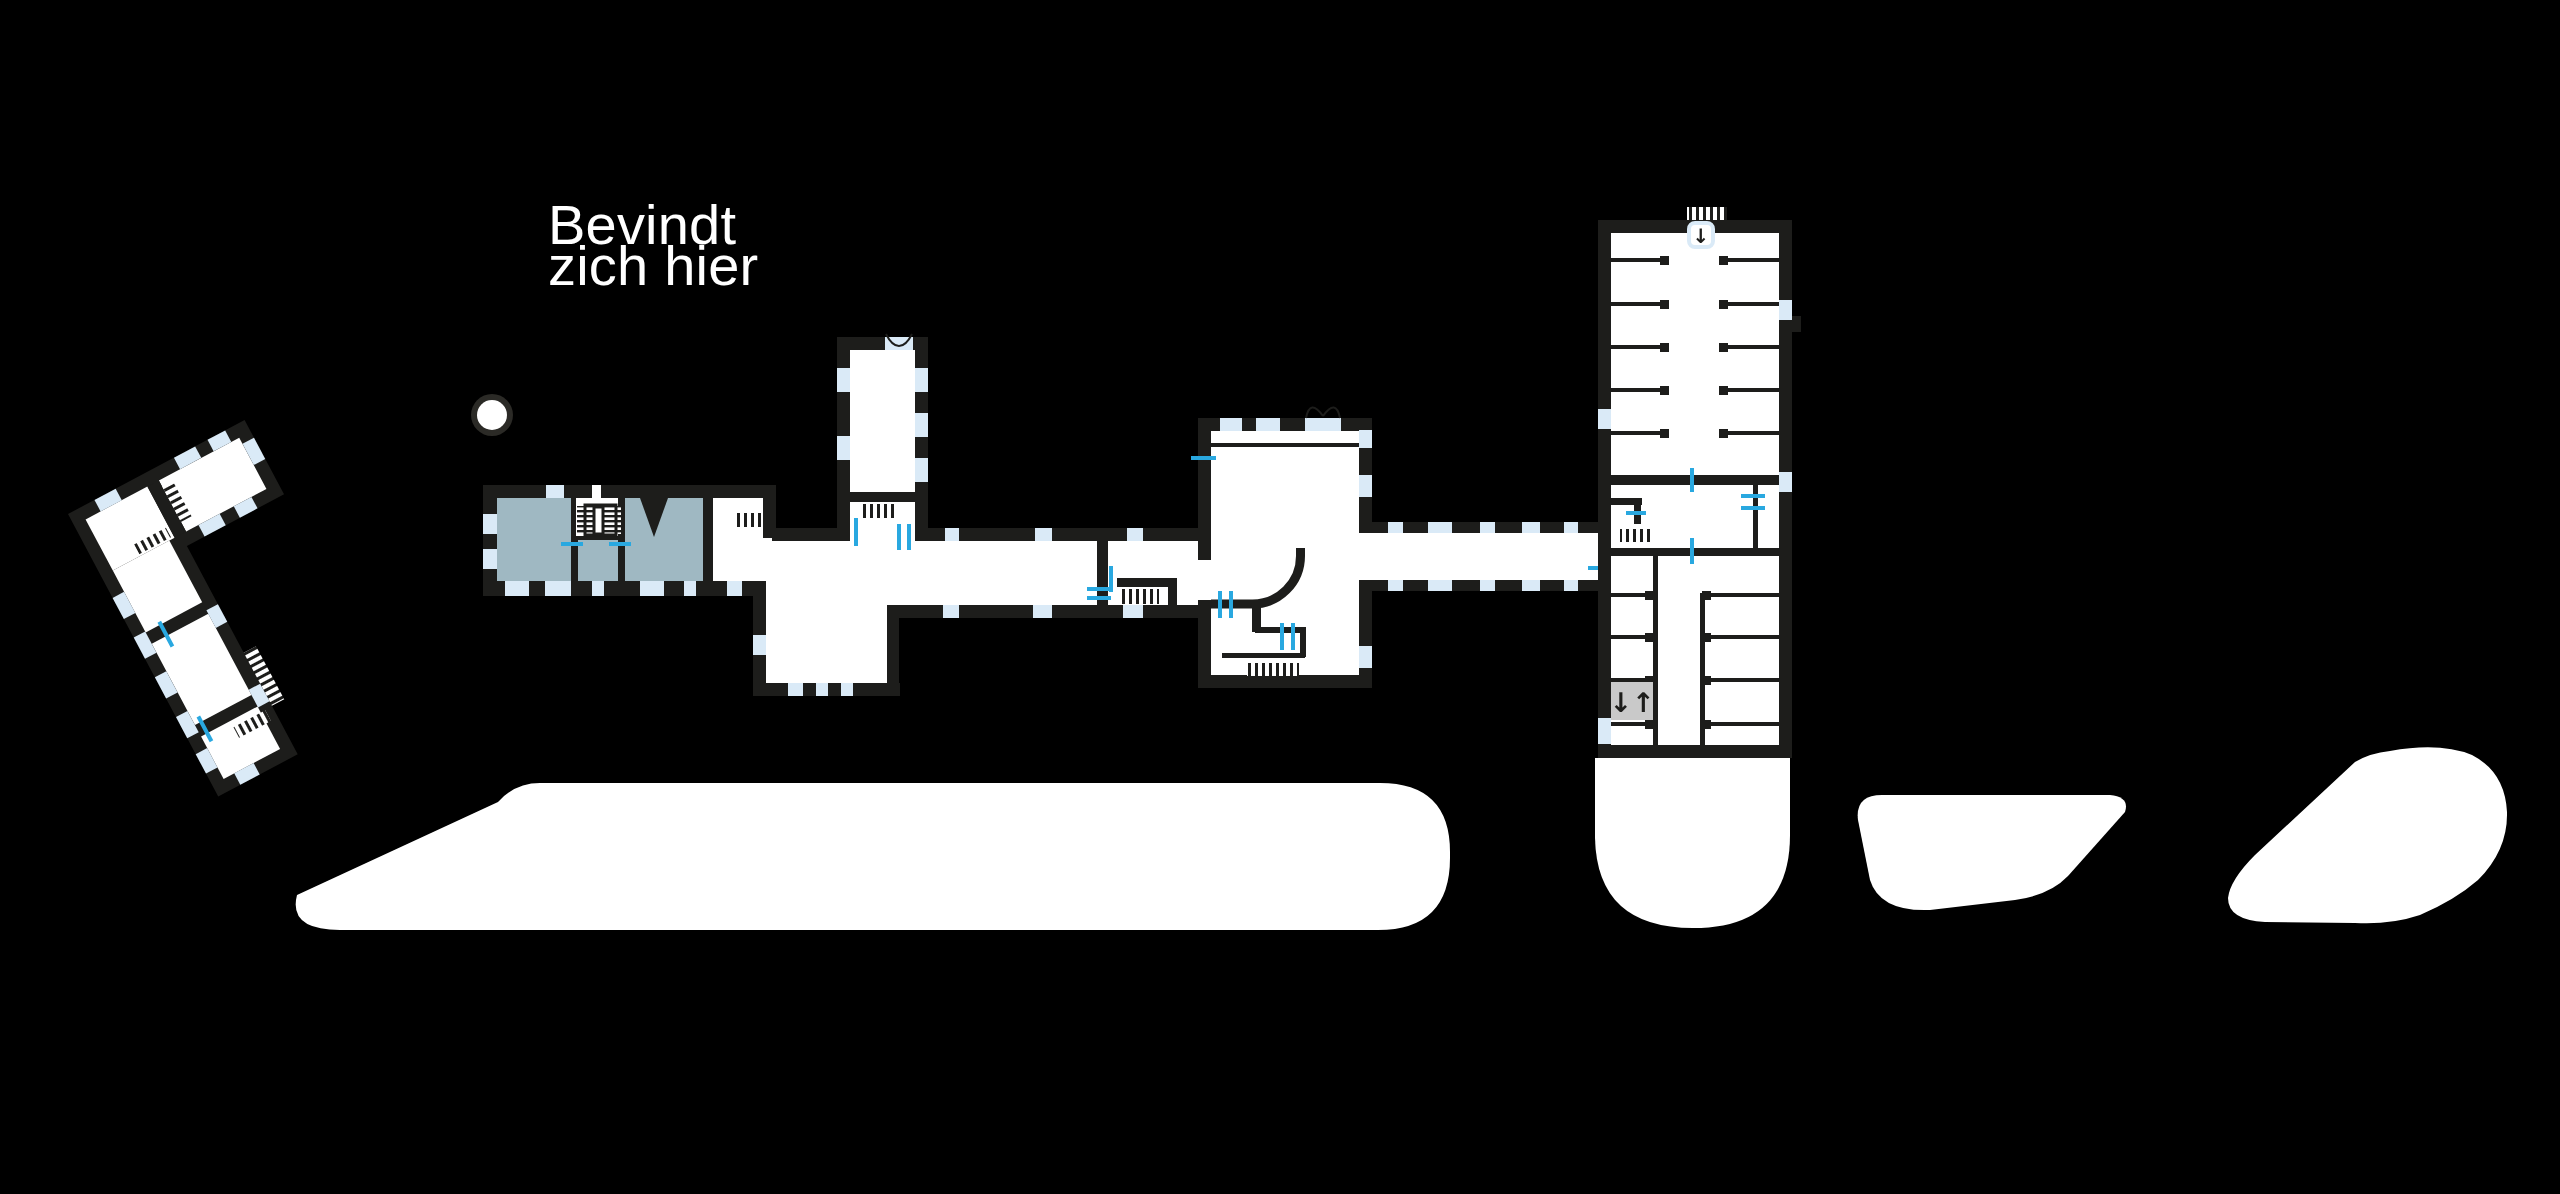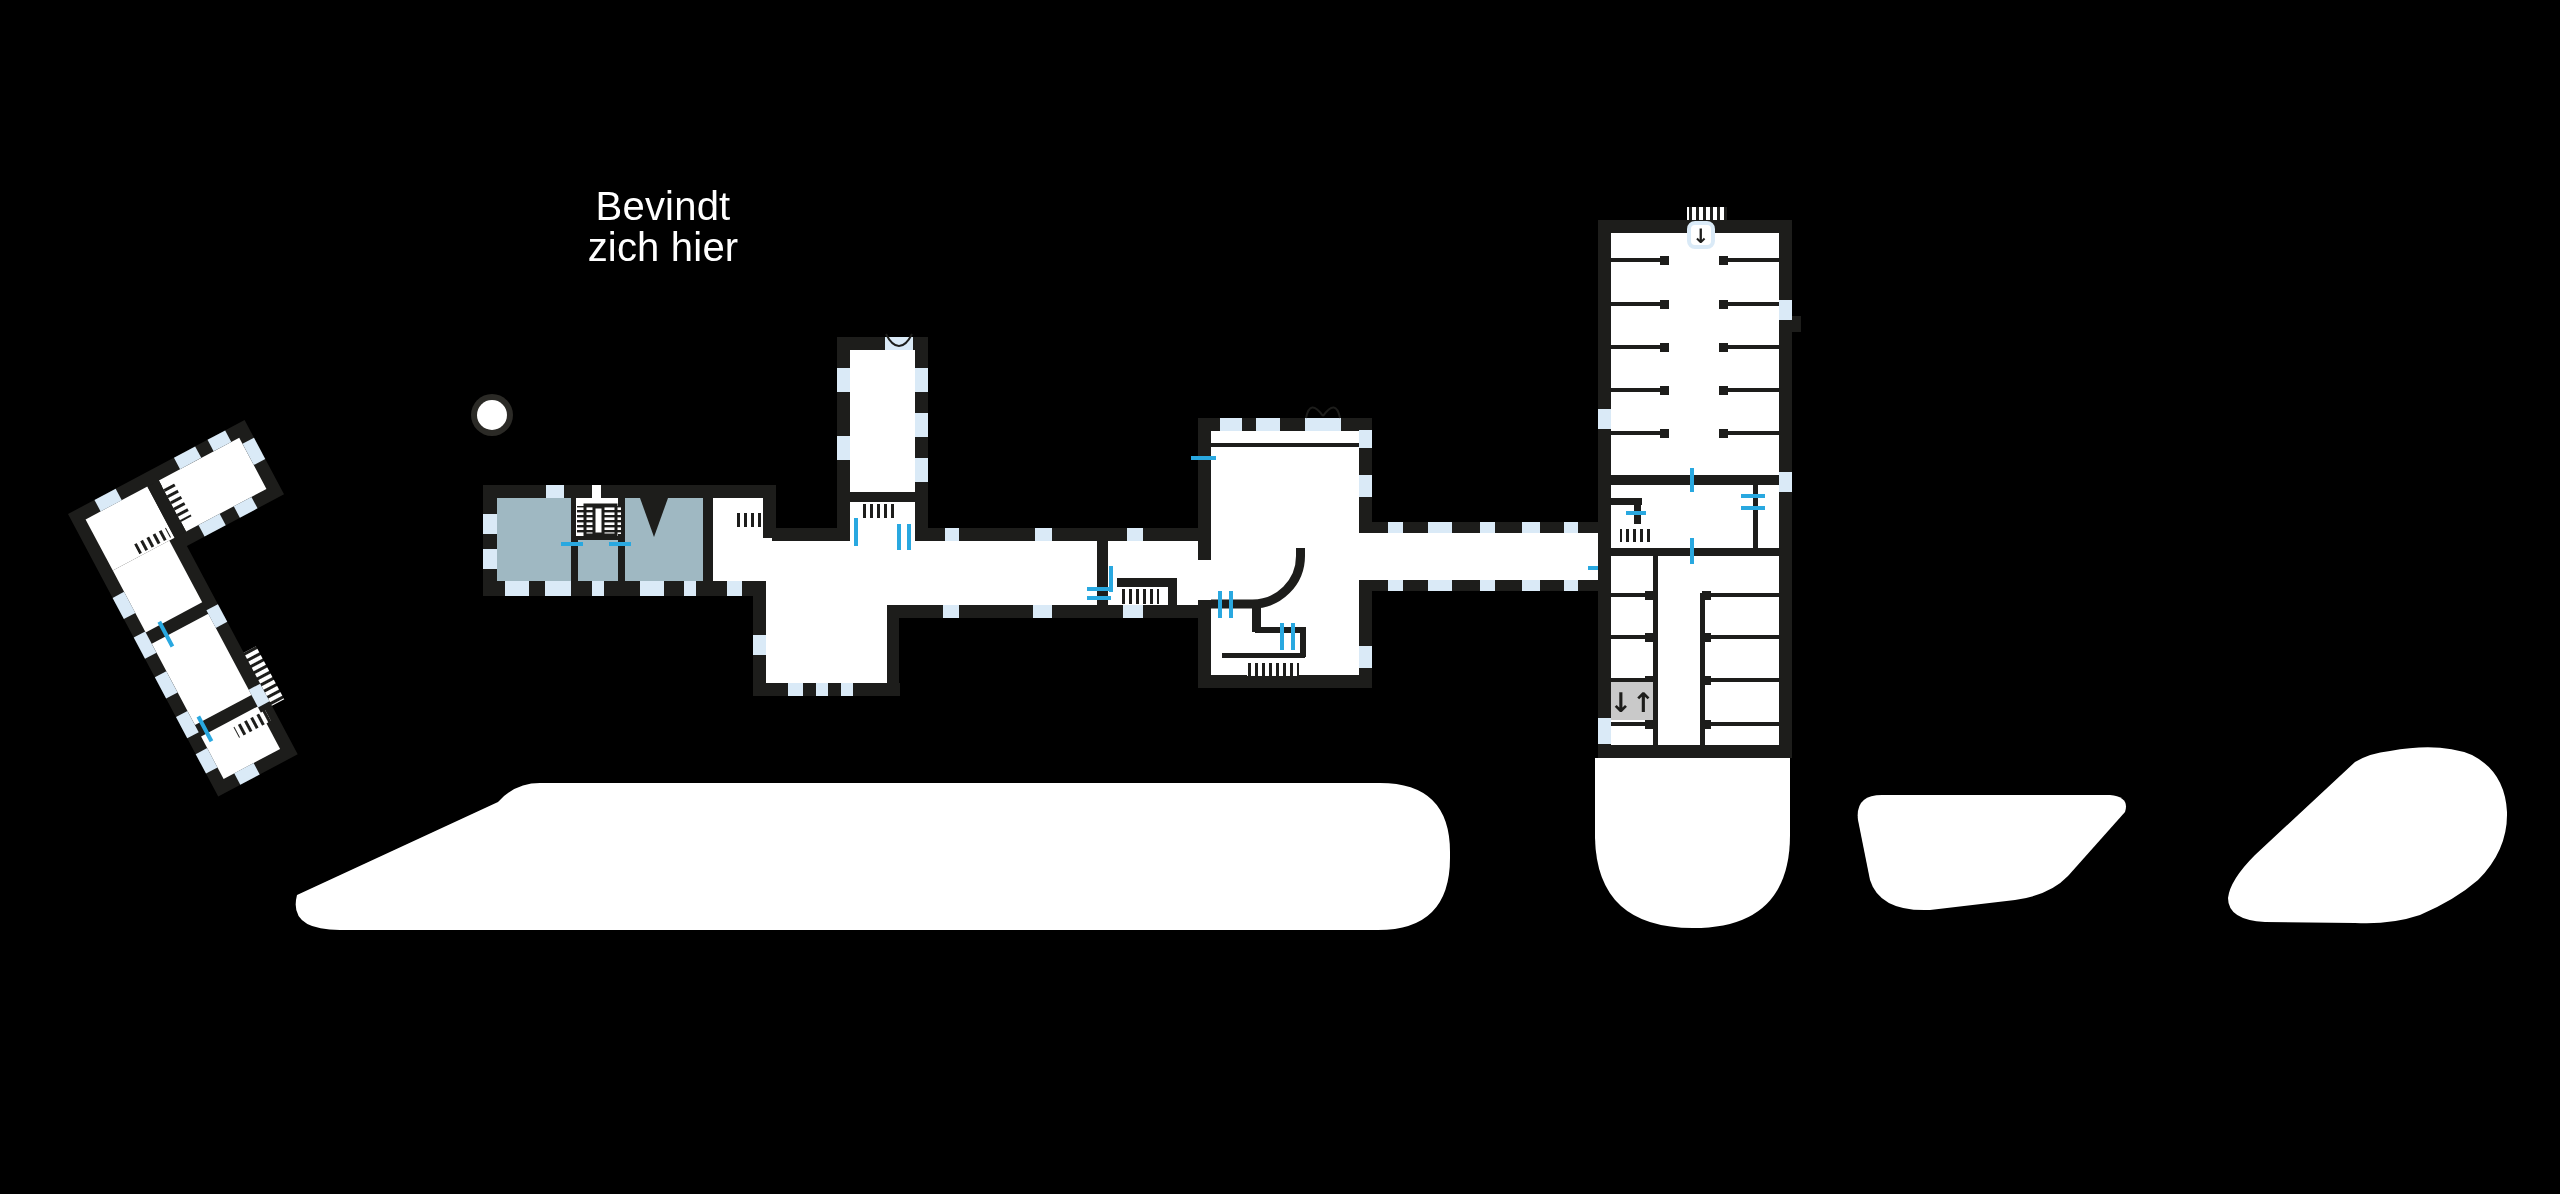--- a/index.html
+++ b/index.html
@@ -4,23 +4,23 @@
 <style>
   html,body{margin:0;padding:0;}
   body{
     width:2560px;height:1194px;
     background:var(--background,#000);
     font-family:"Liberation Sans", sans-serif;
     position:relative;overflow:hidden;
   }
   #stage{position:absolute;left:0;top:0;width:2560px;height:1194px;}
   #here-label{
-    position:absolute;left:548px;top:186px;width:230px;
+    position:absolute;left:548px;top:204px;width:230px;
     color:var(--label,#fff);
-    font-size:40px;line-height:41px;text-align:center;
+    font-size:56px;line-height:41px;
     white-space:pre-line;letter-spacing:0.2px;
   }
   
   .wall{fill:var(--wall);}
   .white{fill:var(--room);}
   .hl{fill:var(--highlight);}
   .win{fill:var(--window);}
   .door{fill:var(--door);}
   .lift{fill:var(--elevator);}
   .ring{fill:var(--marker-ring);}

